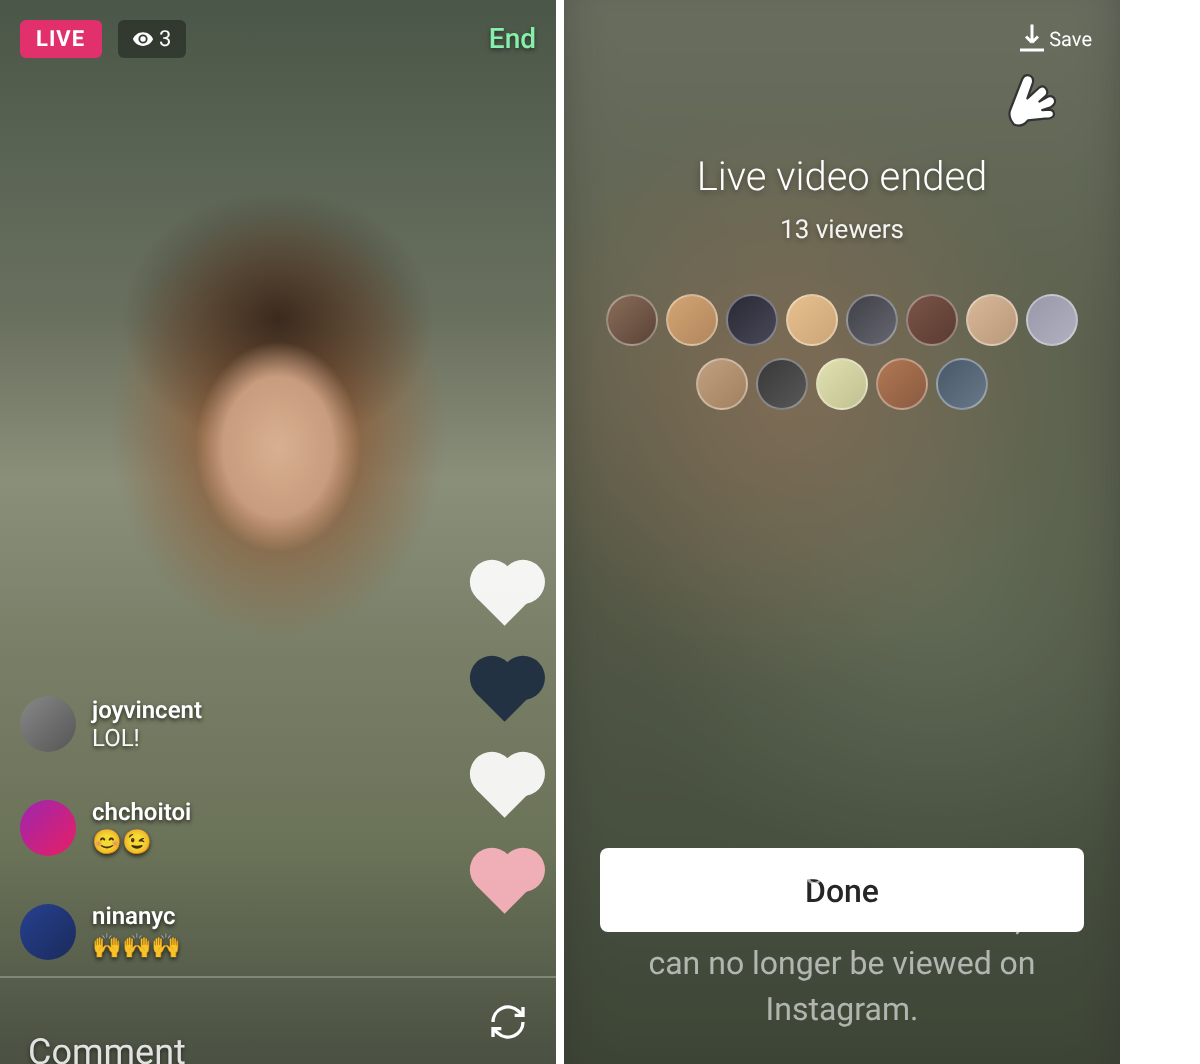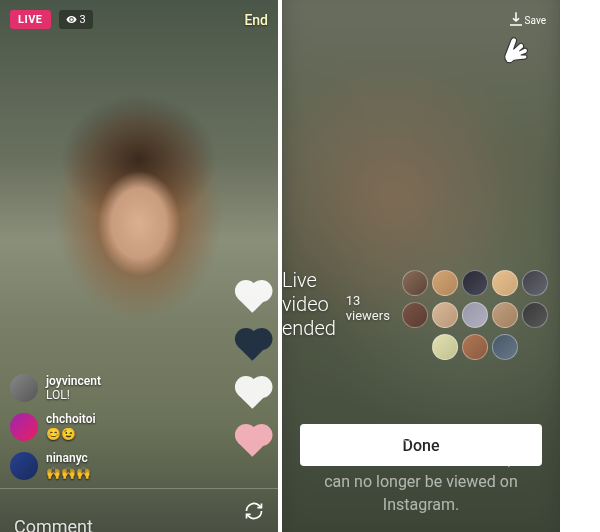--- a/index.html
+++ b/index.html
@@ -51,36 +51,37 @@
   .viewer-count {
     background: rgba(0,0,0,0.35);
     color: #fff;
     font-size: 11px;
     padding: 3px 7px;
     border-radius: 3px;
     display: flex; align-items: center; gap: 3px;
   }
   .spacer { flex: 1; }
   .end-btn {
-    color: #fef9c3;
+    color: #86efac;
     font-size: 14px;
     font-weight: 500;
     text-shadow: 0 1px 2px rgba(0,0,0,0.5);
     cursor: pointer;
   }
   .comments {
     position: absolute;
     bottom: 52px; left: 10px;
     display: flex; flex-direction: column; gap: 10px;
     z-index: 10;
   }
   .comment {
     display: flex; align-items: center; gap: 8px;
     color: #fff;
     text-shadow: 0 1px 2px rgba(0,0,0,0.7);
+    margin-top: 13px;
   }
   .avatar-sm {
     width: 28px; height: 28px; border-radius: 50%;
     flex-shrink: 0;
   }
   .a1 { background: linear-gradient(135deg,#888,#555); }
   .a2 { background: linear-gradient(135deg,#26418f,#1a2a5c); }
   .a3 { background: linear-gradient(135deg,#9c27b0,#e91e63); }
   .comment-text { font-size: 12px; line-height: 1.2; }
   .comment-user { font-weight: 600; display:block; }
@@ -152,21 +153,21 @@
   .save-area svg { width: 18px; height: 18px; }
   .save-label { font-size: 10px; margin-top: 2px; }
   .hand {
     position: absolute; top: 26px; right: 24px;
     width: 44px; height: 44px;
     z-index: 11;
     transform: rotate(-30deg);
   }
   .ended-content {
     position: absolute; inset: 0;
-    display: flex; flex-direction: row; align-items: center;
+    display: flex; flex-direction: column; align-items: center;
     padding-top: 76px;
     color: #fff;
     z-index: 5;
   }
   .ended-title {
     font-size: 20px;
     font-weight: 300;
     text-shadow: 0 1px 3px rgba(0,0,0,0.4);
   }
   .ended-sub {

